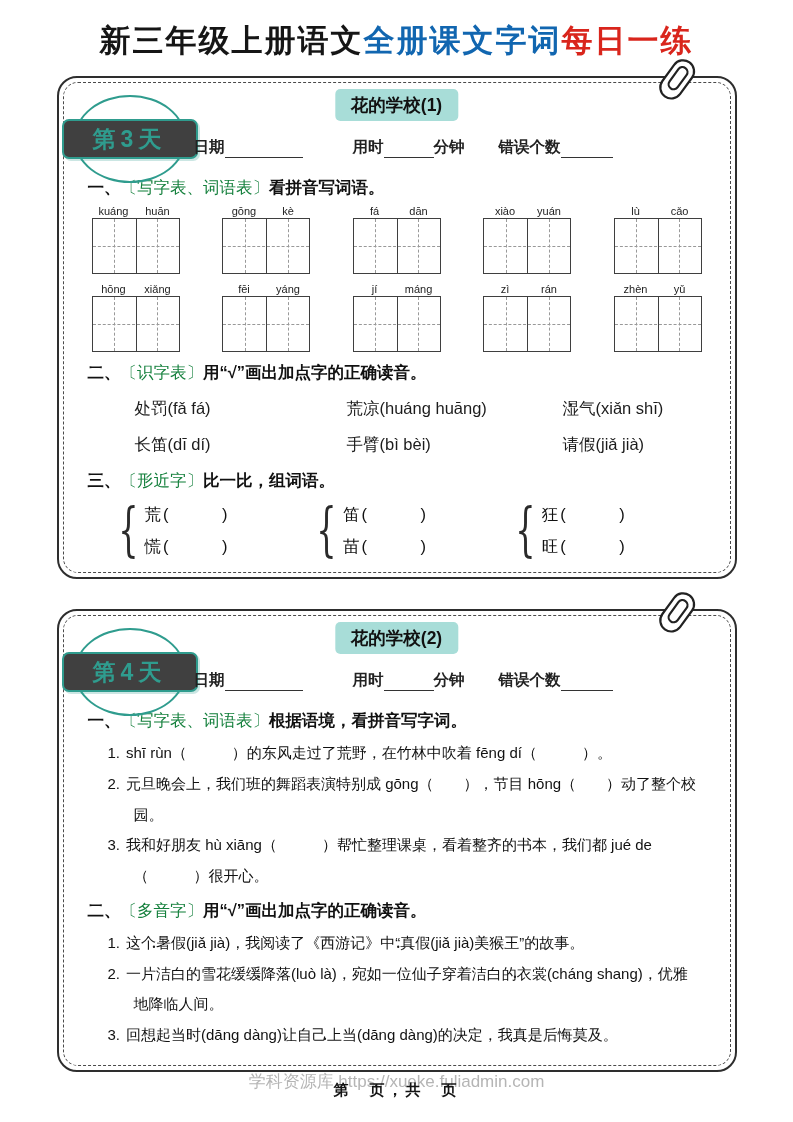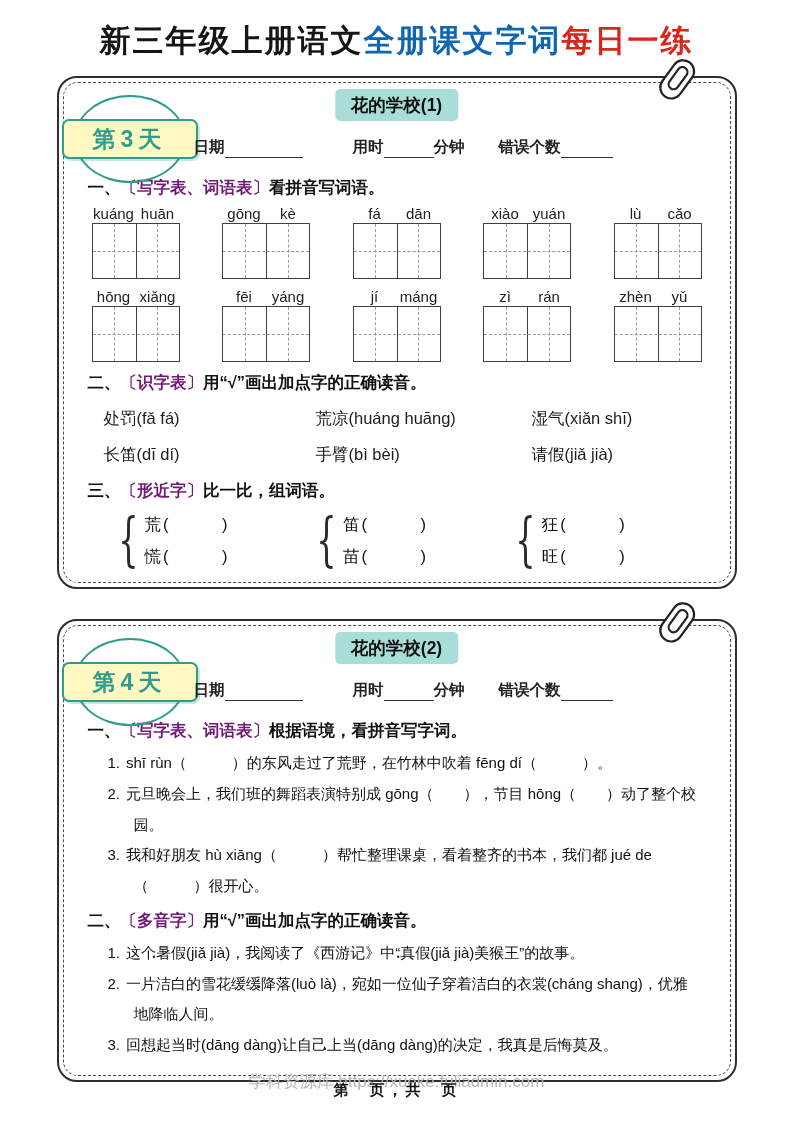--- a/index.html
+++ b/index.html
@@ -15,44 +15,44 @@
   .card-inner{border:1.6px dashed #4a4a4a;border-radius:15px;margin:4px;padding:4px 0 10px 0;
               position:relative;overflow:visible;min-height:60px;}
   .clip{position:absolute;right:46px;top:-22px;transform:rotate(36deg);z-index:5;}
   
   .card-head{position:relative;height:88px;}
   .pill{position:absolute;left:50%;transform:translateX(-50%);top:2px;background:#a8ddd8;
         border-radius:5px;padding:4px 16px;font-size:17.5px;font-weight:bold;color:#111;}
   .badge{position:absolute;left:4px;top:8px;width:120px;height:84px;}
   .badge .ellipse{position:absolute;left:6px;top:0;width:108px;height:84px;border:2.6px solid #2f9c8e;
                   border-radius:50%;}
-  .badge .tab{position:absolute;left:-6px;top:24px;width:132px;height:36px;background:#fef9c3;
+  .badge .tab{position:absolute;left:-6px;top:24px;width:132px;height:36px;background:#404040;
               border:2.6px solid #2f9c8e;border-radius:7px;box-shadow:2px 2px 0 rgba(47,156,142,.25);
               display:flex;align-items:center;justify-content:center;font-size:23px;font-weight:bold;
               color:#2f9c8e;letter-spacing:5px;}
   .meta{position:absolute;left:130px;top:50px;font-size:15.5px;font-weight:600;color:#222;
         display:flex;align-items:flex-end;}
   .ublank{display:inline-block;border-bottom:1.7px solid #333;height:15px;vertical-align:baseline;}
   .w78{width:78px;} .w50{width:50px;} .w52{width:52px;}
   .mgap1{margin-left:50px;} .mgap2{margin-left:34px;}
   
   .sec{margin:2px 24px 6px 24px;font-size:16.5px;font-weight:bold;color:#111;}
-  .tag{color:#701a75;font-weight:700;}
+  .tag{color:#15803d;font-weight:400;}
   
   .pyrow{display:flex;justify-content:space-between;margin:0 28px 9px 28px;}
   .pw{width:88px;}
-  .py{display:flex;font-size:15px;color:#222;margin-bottom:1px;}
+  .py{display:flex;font-size:11px;color:#222;margin-bottom:1px;}
   .py span{width:50%;text-align:center;}
   .gbox{position:relative;height:54px;border:1.7px solid #3f3f3f;background:#fff;}
   .gbox .vm{position:absolute;left:50%;top:0;bottom:0;border-left:1.5px solid #3f3f3f;}
   .gbox .hd{position:absolute;top:50%;left:0;right:0;border-top:1px dashed #999;}
   .gbox .v1{position:absolute;left:25%;top:0;bottom:0;border-left:1px dashed #999;}
   .gbox .v2{position:absolute;left:75%;top:0;bottom:0;border-left:1px dashed #999;}
   
-  .rc-grid{margin:4px 24px 2px 40px;}
+  .rc-grid{margin:4px 24px 2px 71px;}
   .rc-row{display:flex;line-height:36px;font-size:16.5px;}
   .rc-row .c1{width:212px;} .rc-row .c2{width:216px;} .rc-row .c3{flex:1;}
   .du{position:relative;}
   .du::after{content:"•";position:absolute;left:50%;transform:translateX(-50%);
              bottom:-0.70em;font-size:0.55em;color:#222;}
   
   .pairs{display:flex;margin:6px 24px 0 46px;}
   .pair{width:212px;display:flex;align-items:center;}
   .brace{font-size:58px;font-weight:400;color:#2a2a2a;transform:scaleX(0.55);
          font-family:"DejaVu Serif",serif;line-height:1;margin-right:-2px;}

